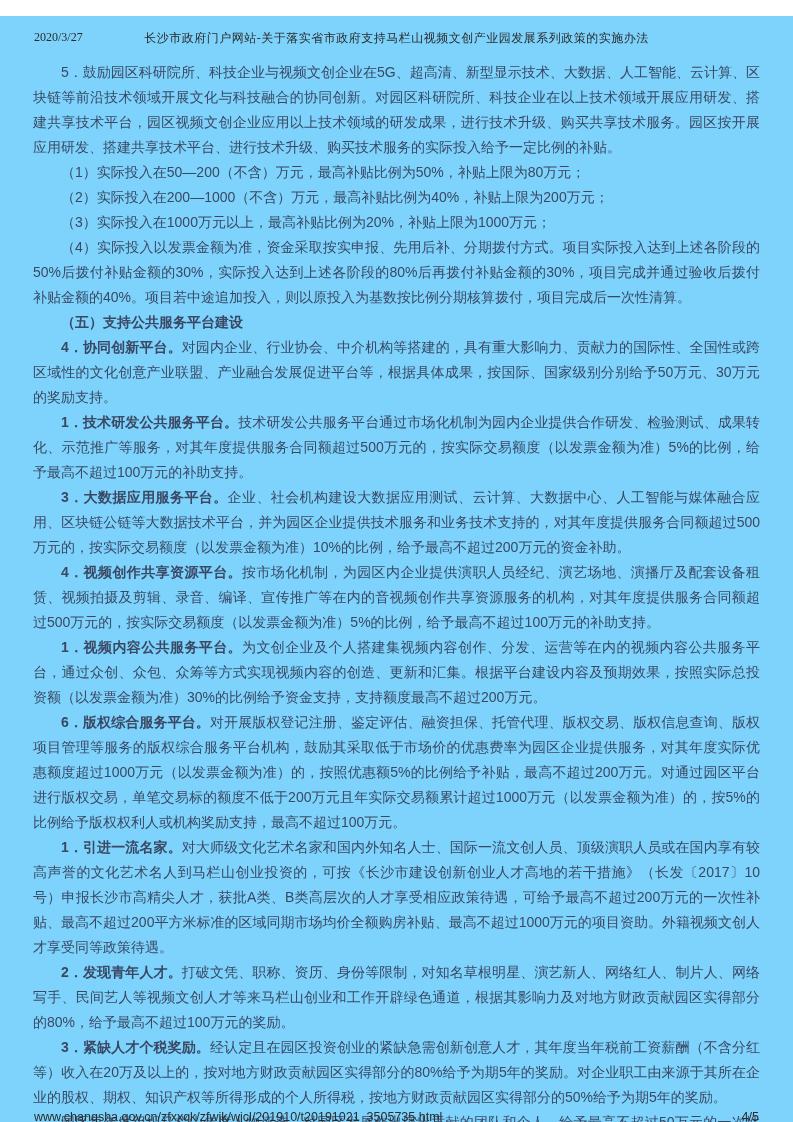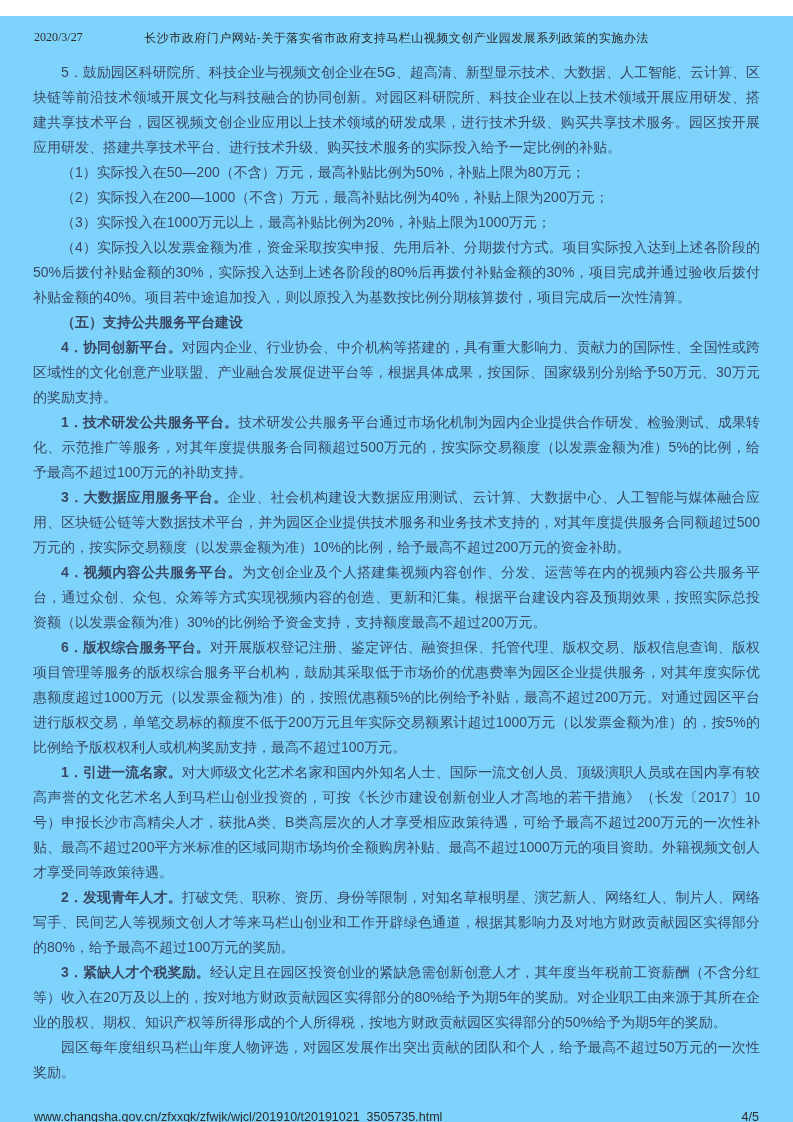--- a/index.html
+++ b/index.html
@@ -93,21 +93,22 @@
   <main class="doc-body" id="doc-body">
       <p class="para body">5．鼓励园区科研院所、科技企业与视频文创企业在5G、超高清、新型显示技术、大数据、人工智能、云计算、区块链等前沿技术领域开展文化与科技融合的协同创新。对园区科研院所、科技企业在以上技术领域开展应用研发、搭建共享技术平台，园区视频文创企业应用以上技术领域的研发成果，进行技术升级、购买共享技术服务。园区按开展应用研发、搭建共享技术平台、进行技术升级、购买技术服务的实际投入给予一定比例的补贴。</p>
       <p class="para body">（1）实际投入在50—200（不含）万元，最高补贴比例为50%，补贴上限为80万元；</p>
       <p class="para body">（2）实际投入在200—1000（不含）万元，最高补贴比例为40%，补贴上限为200万元；</p>
       <p class="para body">（3）实际投入在1000万元以上，最高补贴比例为20%，补贴上限为1000万元；</p>
       <p class="para body">（4）实际投入以发票金额为准，资金采取按实申报、先用后补、分期拨付方式。项目实际投入达到上述各阶段的50%后拨付补贴金额的30%，实际投入达到上述各阶段的80%后再拨付补贴金额的30%，项目完成并通过验收后拨付补贴金额的40%。项目若中途追加投入，则以原投入为基数按比例分期核算拨付，项目完成后一次性清算。</p>
       <p class="para heading">（五）支持公共服务平台建设</p>
       <p class="para body"><b class="lead">4．协同创新平台。</b>对园内企业、行业协会、中介机构等搭建的，具有重大影响力、贡献力的国际性、全国性或跨区域性的文化创意产业联盟、产业融合发展促进平台等，根据具体成果，按国际、国家级别分别给予50万元、30万元的奖励支持。</p>
       <p class="para body"><b class="lead">1．技术研发公共服务平台。</b>技术研发公共服务平台通过市场化机制为园内企业提供合作研发、检验测试、成果转化、示范推广等服务，对其年度提供服务合同额超过500万元的，按实际交易额度（以发票金额为准）5%的比例，给予最高不超过100万元的补助支持。</p>
       <p class="para body"><b class="lead">3．大数据应用服务平台。</b>企业、社会机构建设大数据应用测试、云计算、大数据中心、人工智能与媒体融合应用、区块链公链等大数据技术平台，并为园区企业提供技术服务和业务技术支持的，对其年度提供服务合同额超过500万元的，按实际交易额度（以发票金额为准）10%的比例，给予最高不超过200万元的资金补助。</p>
-      <p class="para body"><b class="lead">4．视频内容公共服务平台。</b>为文创企业及个人搭建集视频内容创作、分发、运营等在内的视频内容公共服务平台，通过众创、众包、众筹等方式实现视频内容的创造、更新和汇集。根据平台建设内容及预期效果，按照实际总投资额（以发票金额为准）30%的比例给予资金支持，支持额度最高不超过200万元。</p>
+      <p class="para body"><b class="lead">4．视频创作共享资源平台。</b>按市场化机制，为园区内企业提供演职人员经纪、演艺场地、演播厅及配套设备租赁、视频拍摄及剪辑、录音、编译、宣传推广等在内的音视频创作共享资源服务的机构，对其年度提供服务合同额超过500万元的，按实际交易额度（以发票金额为准）5%的比例，给予最高不超过100万元的补助支持。</p>
+      <p class="para body"><b class="lead">1．视频内容公共服务平台。</b>为文创企业及个人搭建集视频内容创作、分发、运营等在内的视频内容公共服务平台，通过众创、众包、众筹等方式实现视频内容的创造、更新和汇集。根据平台建设内容及预期效果，按照实际总投资额（以发票金额为准）30%的比例给予资金支持，支持额度最高不超过200万元。</p>
       <p class="para body"><b class="lead">6．版权综合服务平台。</b>对开展版权登记注册、鉴定评估、融资担保、托管代理、版权交易、版权信息查询、版权项目管理等服务的版权综合服务平台机构，鼓励其采取低于市场价的优惠费率为园区企业提供服务，对其年度实际优惠额度超过1000万元（以发票金额为准）的，按照优惠额5%的比例给予补贴，最高不超过200万元。对通过园区平台进行版权交易，单笔交易标的额度不低于200万元且年实际交易额累计超过1000万元（以发票金额为准）的，按5%的比例给予版权权利人或机构奖励支持，最高不超过100万元。</p>
       <p class="para body"><b class="lead">1．引进一流名家。</b>对大师级文化艺术名家和国内外知名人士、国际一流文创人员、顶级演职人员或在国内享有较高声誉的文化艺术名人到马栏山创业投资的，可按《长沙市建设创新创业人才高地的若干措施》（长发〔2017〕10号）申报长沙市高精尖人才，获批A类、B类高层次的人才享受相应政策待遇，可给予最高不超过200万元的一次性补贴、最高不超过200平方米标准的区域同期市场均价全额购房补贴、最高不超过1000万元的项目资助。外籍视频文创人才享受同等政策待遇。</p>
       <p class="para body"><b class="lead">2．发现青年人才。</b>打破文凭、职称、资历、身份等限制，对知名草根明星、演艺新人、网络红人、制片人、网络写手、民间艺人等视频文创人才等来马栏山创业和工作开辟绿色通道，根据其影响力及对地方财政贡献园区实得部分的80%，给予最高不超过100万元的奖励。</p>
       <p class="para body"><b class="lead">3．紧缺人才个税奖励。</b>经认定且在园区投资创业的紧缺急需创新创意人才，其年度当年税前工资薪酬（不含分红等）收入在20万及以上的，按对地方财政贡献园区实得部分的80%给予为期5年的奖励。对企业职工由来源于其所在企业的股权、期权、知识产权等所得形成的个人所得税，按地方财政贡献园区实得部分的50%给予为期5年的奖励。</p>
       <p class="para body">园区每年度组织马栏山年度人物评选，对园区发展作出突出贡献的团队和个人，给予最高不超过50万元的一次性奖励。</p>
     </main>
 
   <footer class="page-footer">
     <span class="source-url">www.changsha.gov.cn/zfxxgk/zfwjk/wjcl/201910/t20191021_3505735.html</span>
     <span class="page-number">4/5</span>

